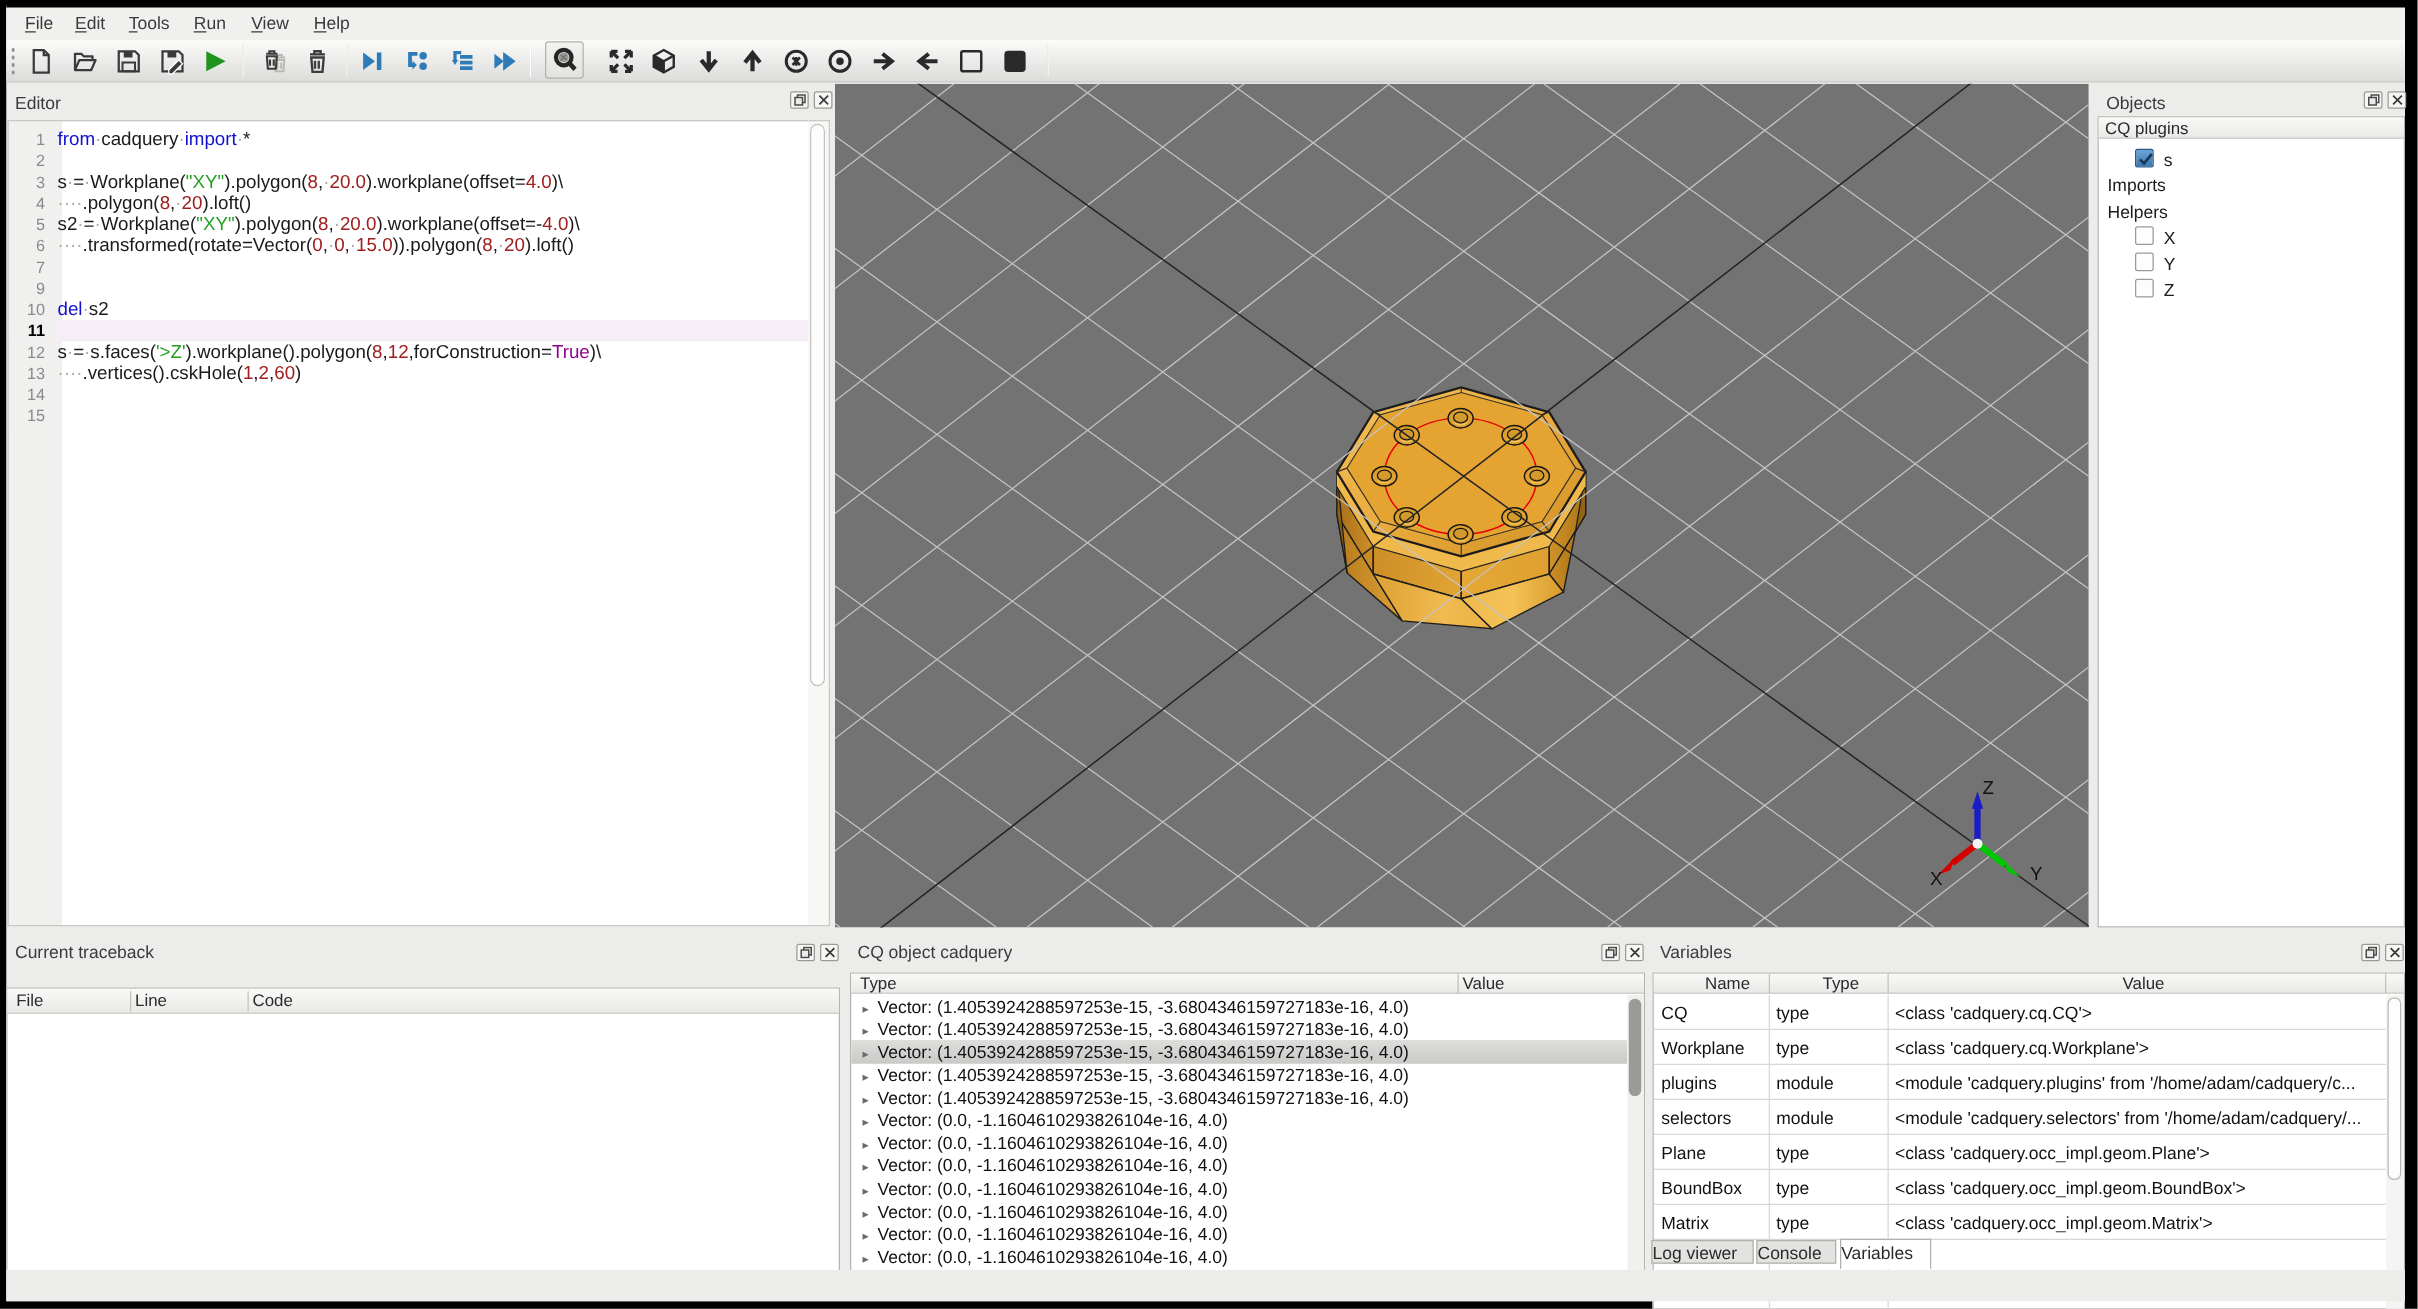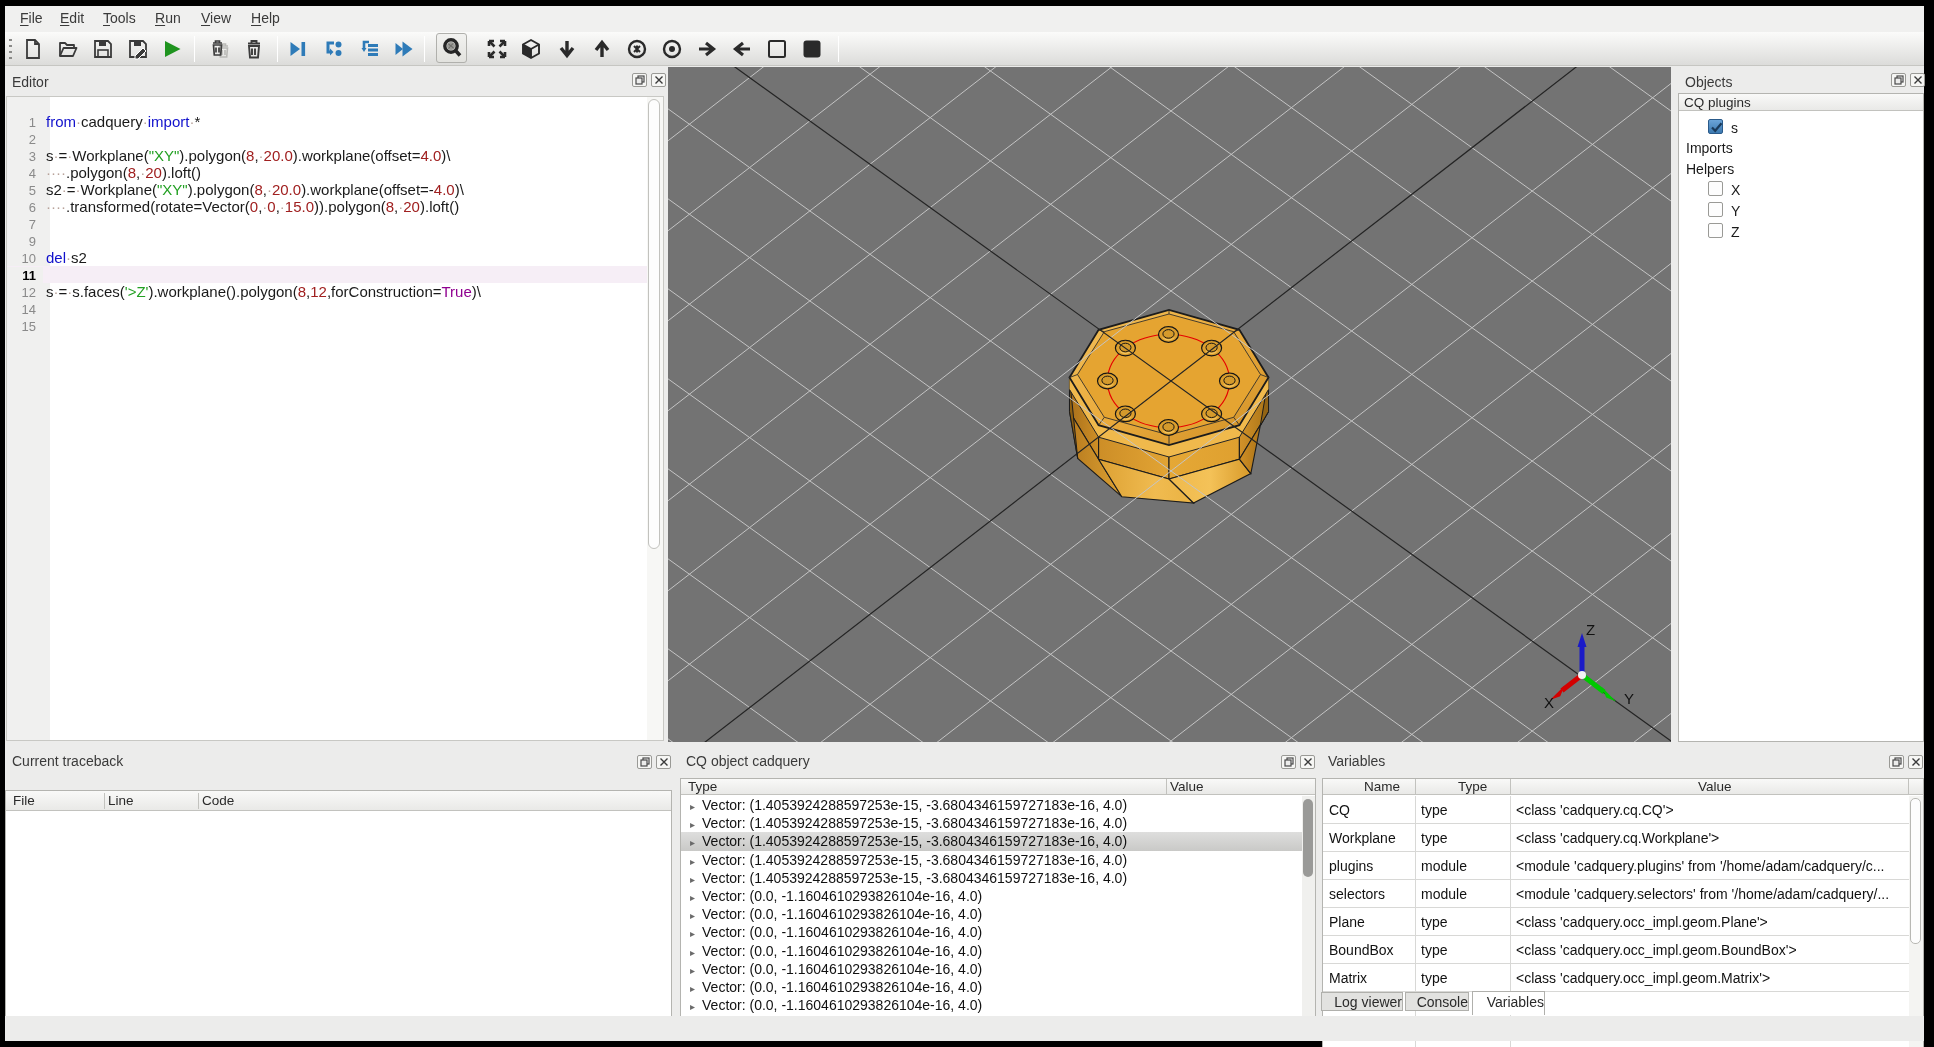--- a/index.html
+++ b/index.html
@@ -10,42 +10,42 @@
 
 #tbar{position:absolute;left:0;top:28px;width:100%;height:34px;background:linear-gradient(#fbfbfa,#dcdcda);border-bottom:1px solid #c6c6c2}
 .ti{position:absolute;top:6px;width:22px;height:22px}
 .tmag{position:absolute;left:431px;top:1px;width:31px;height:30px;border:1px solid #b0b0ac;border-radius:3px;background:linear-gradient(#f2f2f0,#e2e2de);padding:3px 0 0 4px}
 .tsep{position:absolute;top:4px;width:1px;height:26px;background:#b8b8b4;border-right:1px solid #fff}
 #thandle{position:absolute;left:3px;top:33px;width:5px;height:24px;background:radial-gradient(circle 1.4px,#8a8a88 1.3px,transparent 1.4px) 0 0/5px 6px}
 
 .dt{position:absolute;font-size:14px;color:#3a3a3a}
 .db{position:absolute;width:15px;height:14px;border:1px solid #9a9a96;border-radius:2px;background:#f6f6f4;display:flex;align-items:center;justify-content:center}
 
-#edcode{position:absolute;left:1px;top:92px;width:641px;height:645px;background:linear-gradient(90deg,#f0f0ef 43px,#fff 43px);border:1px solid #c8c8c4;border-right:0;overflow:hidden;padding-top:16px}
+#edcode{position:absolute;left:1px;top:92px;width:641px;height:645px;background:linear-gradient(90deg,#f0f0ef 43px,#fff 43px);border:1px solid #c8c8c4;border-right:0;overflow:hidden;padding-top:6px}
 .crow{position:relative;height:17px;line-height:17px;white-space:pre;font-size:15px;color:#1a1a1a}
 .crow.cur{background:#f6eef6}
 .ln{display:inline-block;width:36px;background:#f0f0ef;color:#8a8a8a;text-align:right;padding-right:7px;font-size:13px}
 .crow.cur .ln{background:#f0f0ef}
 .lnb{color:#000;font-weight:bold}
 .ct{padding-left:3px}
 .k{color:#1111cc} .s{color:#22a022} .n{color:#a02020} .t{color:#900090} .d{color:#b8a29a}
 #edsb{position:absolute;left:642px;top:92px;width:17px;height:645px;background:#f7f7f5;border:1px solid #c8c8c4;border-left:0}
 #edsb .th{position:absolute;left:1px;top:2px;width:12px;height:450px;background:#fdfdfd;border:1px solid #c2c2be;border-radius:6px}
 .tl{position:absolute;font-size:14px;color:#1a1a1a}
 .cb{position:absolute;width:15px;height:15px;border:1px solid;border-radius:2px}
 
 .tbl{position:absolute;background:#fff;border:1px solid #b4b4b0}
 .thead{background:linear-gradient(#f9f9f8,#e9e9e7);border-bottom:1px solid #c2c2be;font-size:13.5px;color:#2a2a2a}
 .tri{color:#6a6a6a;font-size:10px;margin:0 7px 0 9px}
 .irow{height:18.2px;line-height:18.2px;font-size:14px;color:#111;white-space:pre}
 .irow.isel{background:linear-gradient(#dededd,#c9c9c7)}
 .vrow{height:28px;border-bottom:1px solid #d8d8d6;font-size:14px;color:#111;position:relative}
 .vc1{position:absolute;left:6px;top:6px} .vc2{position:absolute;left:98px;top:6px} .vc3{position:absolute;left:193px;top:6px;width:390px;overflow:hidden;white-space:nowrap}
 
-.tab{position:absolute;font-size:14px;color:#2a2a2a;border:1px solid #b0b0ac;background:#e2e2e0;text-align:right}
+.tab{position:absolute;font-size:14px;color:#2a2a2a;border:1px solid #b0b0ac;background:#e2e2e0;text-align:left}
 
 #status{position:absolute;left:0;top:1012px;width:100%;height:25px;background:#ececeb}
 </style></head><body>
 <div id="win">
 <div style="position:absolute;left:0;top:0;width:100%;height:2px;background:#000;z-index:9"></div>
 <div id="menu">
 <span style="left:15px"><u>F</u>ile</span>
       <span style="left:55px"><u>E</u>dit</span>
       <span style="left:98px"><u>T</u>ools</span>
       <span style="left:150px"><u>R</u>un</span>
@@ -173,20 +173,21 @@
       <div class="crow"><span class="ln">2</span><span class="ct"></span></div>
       <div class="crow"><span class="ln">3</span><span class="ct">s<span class="d">·</span>=<span class="d">·</span>Workplane(<span class="s">"XY"</span>).polygon(<span class="n">8</span>,<span class="d">·</span><span class="n">20.0</span>).workplane(offset=<span class="n">4.0</span>)\</span></div>
       <div class="crow"><span class="ln">4</span><span class="ct"><span class="d">····</span>.polygon(<span class="n">8</span>,<span class="d">·</span><span class="n">20</span>).loft()</span></div>
       <div class="crow"><span class="ln">5</span><span class="ct">s2<span class="d">·</span>=<span class="d">·</span>Workplane(<span class="s">"XY"</span>).polygon(<span class="n">8</span>,<span class="d">·</span><span class="n">20.0</span>).workplane(offset=-<span class="n">4.0</span>)\</span></div>
       <div class="crow"><span class="ln">6</span><span class="ct"><span class="d">····</span>.transformed(rotate=Vector(<span class="n">0</span>,<span class="d">·</span><span class="n">0</span>,<span class="d">·</span><span class="n">15.0</span>)).polygon(<span class="n">8</span>,<span class="d">·</span><span class="n">20</span>).loft()</span></div>
       <div class="crow"><span class="ln">7</span><span class="ct"></span></div>
       <div class="crow"><span class="ln">9</span><span class="ct"></span></div>
       <div class="crow"><span class="ln">10</span><span class="ct"><span class="k">del</span><span class="d">·</span>s2</span></div>
       <div class="crow cur"><span class="ln lnb">11</span><span class="ct"></span></div>
       <div class="crow"><span class="ln">12</span><span class="ct">s<span class="d">·</span>=<span class="d">·</span>s.faces(<span class="s">'&gt;Z'</span>).workplane().polygon(<span class="n">8</span>,<span class="n">12</span>,forConstruction=<span class="t">True</span>)\</span></div>
+      <div class="crow"><span class="ln">13</span><span class="ct"><span class="d">····</span>.vertices().cskHole(<span class="n">1</span>,<span class="n">2</span>,<span class="n">60</span>)</span></div>
       <div class="crow"><span class="ln">14</span><span class="ct"></span></div>
       <div class="crow"><span class="ln">15</span><span class="ct"></span></div>
     </div>
 <div id="edsb">
       <div class="th"></div>
     </div>
 <span class="dt" style="left:1680px;top:70px">Objects</span>
 <div class="db" style="left:1886px;top:69px">
       <svg width="10" height="10" viewBox="0 0 10 10">
         <rect x="3" y="1" width="6" height="6" fill="none" stroke="#4a4a4a" stroke-width="1.2"></rect>

